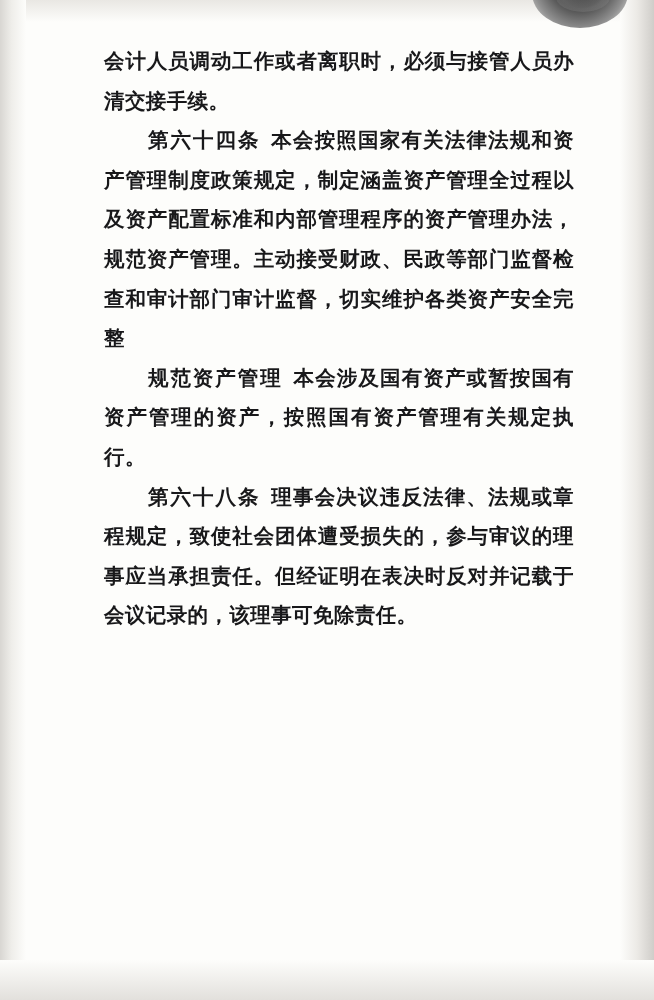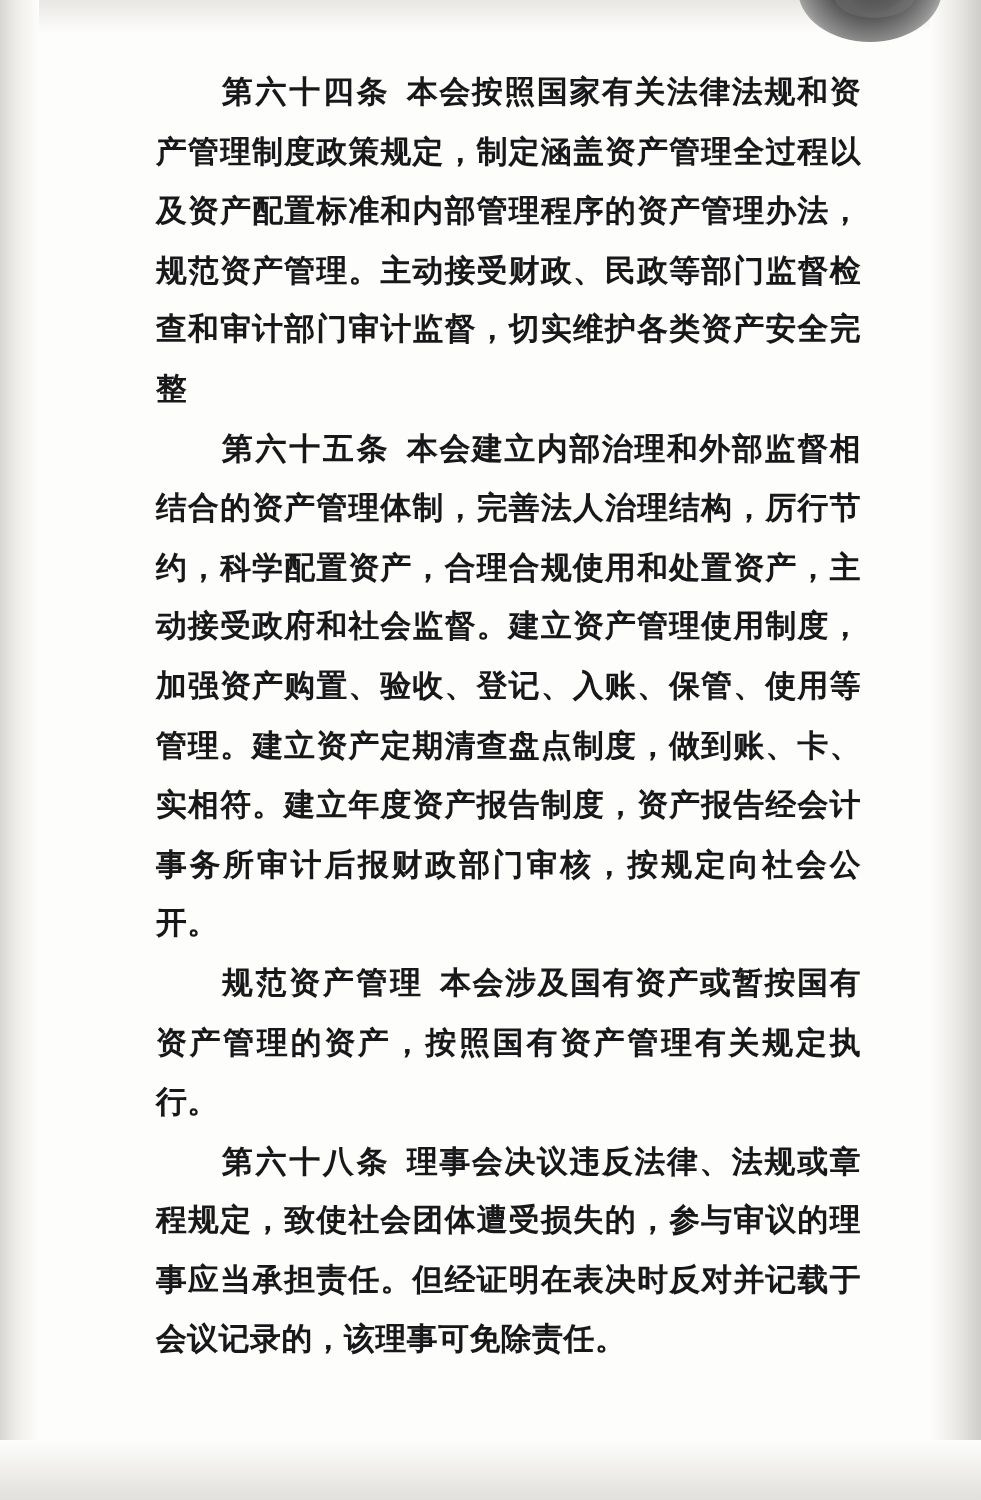--- a/index.html
+++ b/index.html
@@ -108,28 +108,28 @@
 
   <div class="scan-edge-top"></div>
   <div class="scan-edge-left"></div>
   <div class="scan-edge-right"></div>
   <div class="scan-edge-bottom"></div>
   <div class="scan-corner-blob"></div>
   <div class="scan-corner-blob2"></div>
 
   <div class="doc-body">
 
+    <p class="para">
+      <span>会计人员调动工作或者离职时，必须与接管人员办清交接手续。</span>
+    </p>
 
     <p class="para indent">
       <span class="art-no">第六十四条</span><span>本会按照国家有关法律法规和资产管理制度政策规定，制定涵盖资产管理全过程以及资产配置标准和内部管理程序的资产管理办法，规范资产管理。主动接受财政、民政等部门监督检查和审计部门审计监督，切实维护各类资产安全完整</span>
     </p>
 
-    <p class="para indent">
-      <span class="art-no">第六十五条</span><span>本会建立内部治理和外部监督相结合的资产管理体制，完善法人治理结构，厉行节约，科学配置资产，合理合规使用和处置资产，主动接受政府和社会监督。建立资产管理使用制度，加强资产购置、验收、登记、入账、保管、使用等管理。建立资产定期清查盘点制度，做到账、卡、实相符。建立年度资产报告制度，资产报告经会计事务所审计后报财政部门审核，按规定向社会公开。</span>
-    </p>
 
 
     <p class="para indent">
       <span class="art-no">规范资产管理</span><span>本会涉及国有资产或暂按国有资产管理的资产，按照国有资产管理有关规定执行。</span>
     </p>
 
     <p class="para indent">
       <span class="art-no">第六十八条</span><span>理事会决议违反法律、法规或章程规定，致使社会团体遭受损失的，参与审议的理事应当承担责任。但经证明在表决时反对并记载于会议记录的，该理事可免除责任。</span>
     </p>
 

